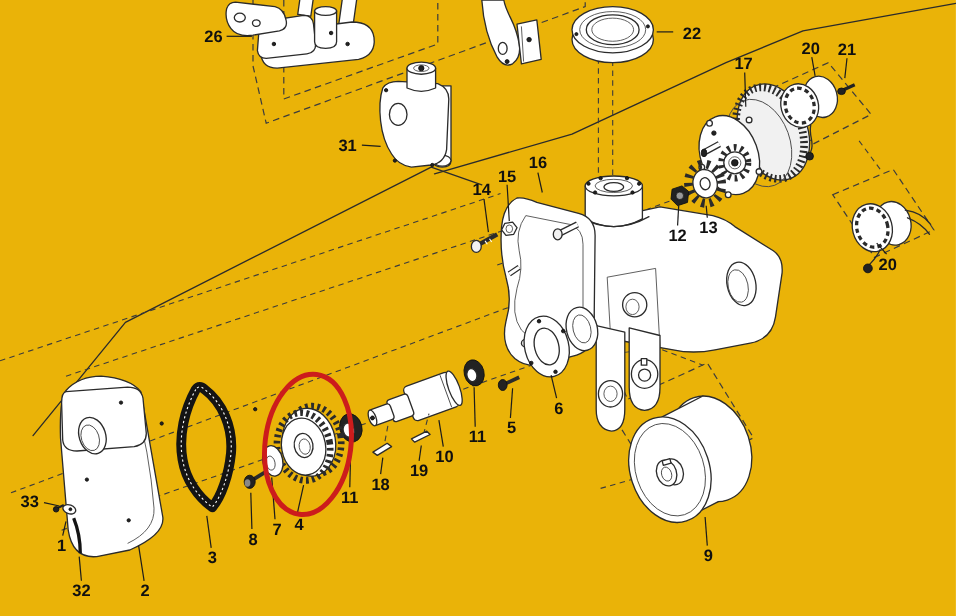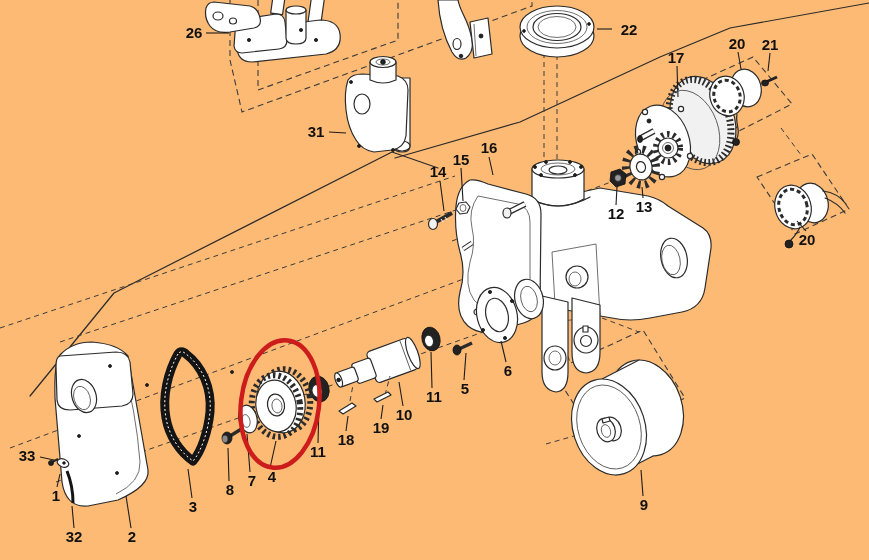--- a/index.html
+++ b/index.html
@@ -1,16 +1,16 @@
 <!DOCTYPE html>
 <html><head>
 <meta charset="utf-8">
 <style>
   html,body{margin:0;padding:0;background:#fff;}
-  .stage{position:relative;width:869px;height:560px;background:#fdba74;overflow:hidden;
+  .stage{position:relative;width:869px;height:560px;background:#eab308;overflow:hidden;
          font-family:"Liberation Sans",sans-serif;text-align:center;}
   svg{display:block}
   .ln{stroke:#2b2b2b;fill:none;stroke-width:1.2;stroke-linecap:round;stroke-linejoin:round}
   .fw{fill:#ffffff;stroke:#2b2b2b;stroke-width:1.2;stroke-linejoin:round}
   .fg{fill:#f1f1f1;stroke:#2b2b2b;stroke-width:1.2}
   .thin{stroke:#4a4a4a;stroke-width:.8;fill:none}
   .dash{stroke:#3c3c3c;stroke-width:1;fill:none;stroke-dasharray:5 4}
   .dashbox{stroke:#3c3c3c;stroke-width:1.1;fill:none;stroke-dasharray:6 4}
   .lead{stroke:#1c1c1c;stroke-width:1.1;fill:none}
   .lbl{font:700 15px "Liberation Sans",sans-serif;fill:#101010;text-anchor:middle}

